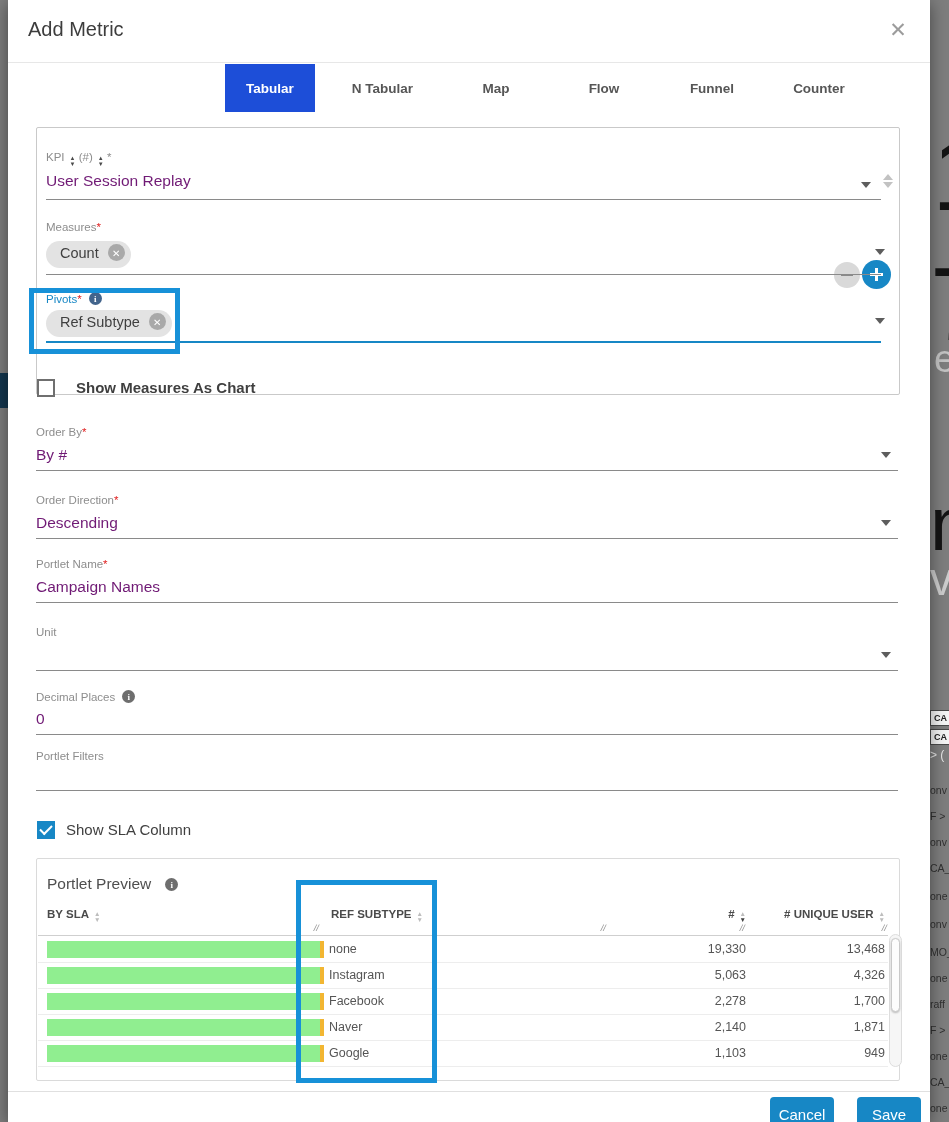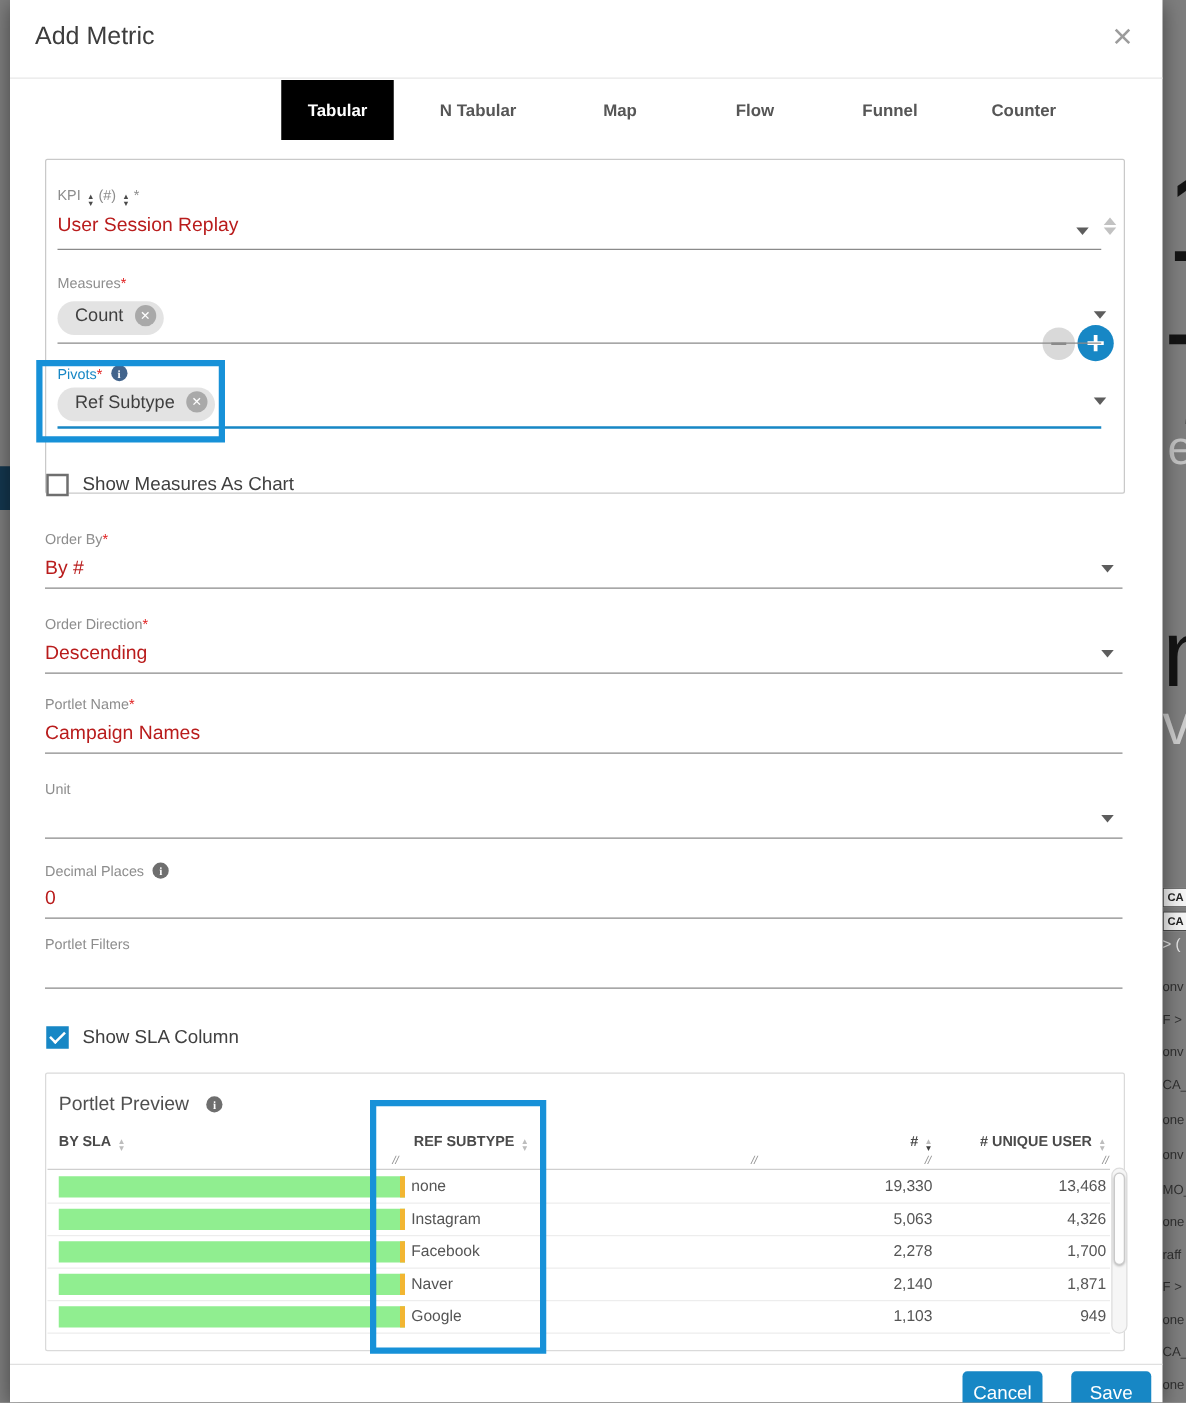--- a/index.html
+++ b/index.html
@@ -22,26 +22,26 @@
 
   
   .modal { position:absolute; left:8px; top:0; width:922px; height:1122px; background:#fff; box-shadow:0 3px 16px rgba(0,0,0,.45); }
   .modal-title { position:absolute; left:20px; top:18px; font-size:20px; color:#3d3d3d; }
   .close-btn { position:absolute; left:872px; top:12px; width:36px; height:36px; cursor:pointer; }
   .close-btn::after { content:"✕"; position:absolute; left:50%; top:50%; transform:translate(-50%,-50%); font-size:21px; color:#9c9c9c; }
   .header-divider { position:absolute; left:0; top:62px; width:922px; height:1px; background:#e7e7e7; }
 
   
   .tab { position:absolute; top:64px; height:48px; display:flex; align-items:center; justify-content:center; font-size:13.5px; font-weight:600; color:#565656; cursor:pointer; }
-  .tab.active { background:#000000; color:#fff; }
+  .tab.active { background:#1d4ed8; color:#fff; }
 
   
   .flabel { position:absolute; font-size:11.5px; color:#8d8d8d; white-space:nowrap; }
   .req { color:#e02020; }
-  .fvalue { position:absolute; font-size:15.5px; color:#b91c1c; white-space:nowrap; }
+  .fvalue { position:absolute; font-size:15.5px; color:#701a75; white-space:nowrap; }
   .underline { position:absolute; height:1px; background:#8a8a8a; }
   .underline.focus { height:2px; background:#1787c5; }
   .caret { position:absolute; width:0; height:0; border-left:5px solid transparent; border-right:5px solid transparent; border-top:6px solid #5d5d5d; cursor:pointer; }
   .spinner { position:absolute; display:flex; flex-direction:column; gap:2px; }
   .spinner .up { width:0; height:0; border-left:5px solid transparent; border-right:5px solid transparent; border-bottom:6px solid #c2c2c2; }
   .spinner .down { width:0; height:0; border-left:5px solid transparent; border-right:5px solid transparent; border-top:6px solid #c2c2c2; }
 
   .sortpair { display:inline-flex; flex-direction:column; line-height:5.5px; font-size:6.5px; color:#bdbdbd; margin-left:5px; vertical-align:2px; }
   .sortpair i { font-style:normal; }
   .sortpair.dark { color:#4a4a4a; font-size:6px; vertical-align:1px; }
@@ -174,21 +174,21 @@
       </div>
       <div class="chip" style="left:9px; top:182px;">
         <span>Ref Subtype</span>
         <span class="chip-x"></span>
       </div>
       <div class="underline focus" style="left:9px; top:213px; width:835px;"></div>
       <div class="caret" style="left:838px; top:190px;"></div>
     </div>
 
     <div class="checkbox unchecked" style="left:29px; top:379px;"></div>
-    <div class="cb-label" style="left:58px; top:379px;">Show Measures As Chart</div>
+    <div class="cb-label" style="left:68px; top:379px;font-weight:bold;">Show Measures As Chart</div>
 
     <div class="flabel" style="left:28px; top:426px;">
       <span>Order By</span><span class="req">*</span>
     </div>
     <div class="fvalue" style="left:28px; top:446px;">By #</div>
     <div class="underline" style="left:28px; top:470px; width:862px;"></div>
     <div class="caret" style="left:873px; top:452px;"></div>
 
     <div class="flabel" style="left:28px; top:494px;">
       <span>Order Direction</span><span class="req">*</span>

